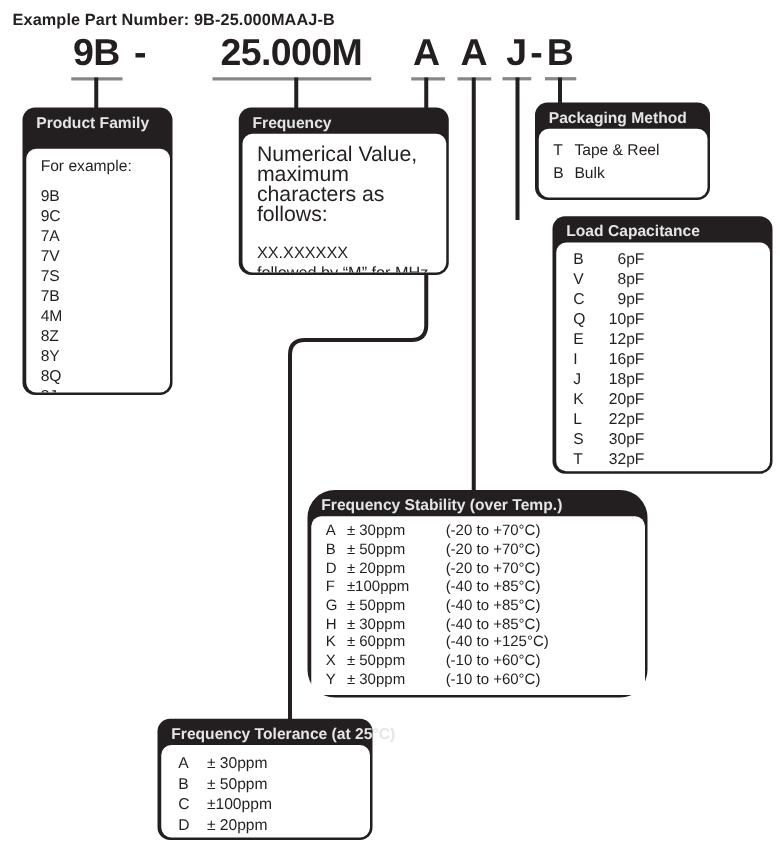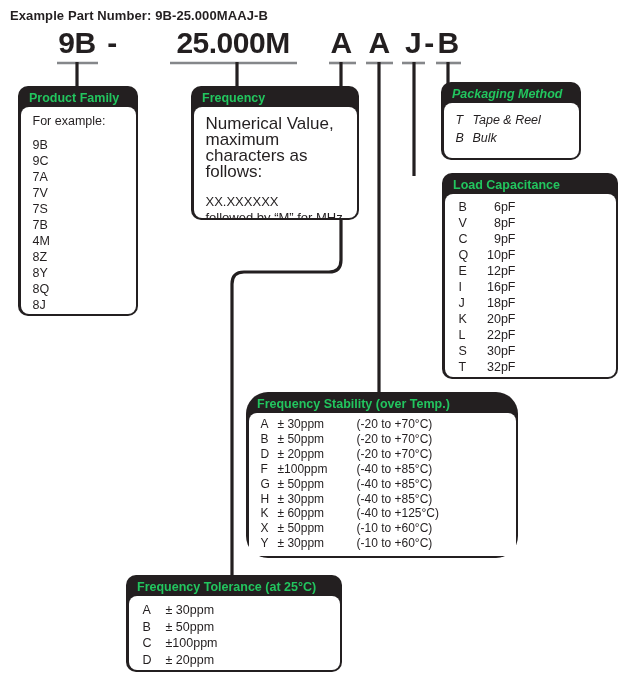--- a/index.html
+++ b/index.html
@@ -15,29 +15,29 @@
     position:absolute; top:28px; transform:translateX(-50%);
     font-size:30px; font-weight:700; letter-spacing:-0.5px; line-height:1;
     white-space:nowrap;
   }
   .connectors { position:absolute; left:0; top:0; z-index:0; }
   .infobox {
     position:absolute; z-index:1; background:#231f20; border-radius:10px;
     display:flex; flex-direction:column; box-sizing:border-box;
   }
   .infobox .hd {
-    color:#22c55e; font-size:12.5px; font-weight:700;
+    color:#e5e5e5; font-size:12.5px; font-weight:700;
     padding:5px 8px 2px 11px; white-space:nowrap;
   }
   .infobox .bd {
     flex:1; margin:0 2.5px 2.5px 2.5px; background:#ffffff;
     border-radius:8px; box-sizing:border-box; overflow:hidden;
   }
   
-  .pf .bd { padding:6px 6px 0 12px; }
+  .pf .bd { padding:6px 6px 0 12px;margin-top:12px; }
   .pf .intro { font-size:12.5px; line-height:17px; margin-bottom:7px; }
   .pf .item { font-size:12.5px; line-height:16px; }
   
   .fq .bd { padding:9px 10px 0 12px; }
   .fq .desc { font-size:17px; line-height:16px; width:140px; margin-bottom:14px; }
   .fq .fmt  { font-size:13px; line-height:16px; }
   
   .row { display:flex; font-size:12.5px; line-height:16px; }
   .row .code { flex:0 0 auto; }
   
@@ -113,21 +113,21 @@
 
   <div class="infobox fq" style="left:155px; top:86px; width:168px; height:134px;margin-left:36px;">
     <div class="hd">Frequency</div>
     <div class="bd">
       <div class="desc">Numerical Value, maximum characters as follows:</div>
       <div class="fmt">XX.XXXXXX</div>
       <div class="fmt">followed by “M” for MHz</div>
     </div>
   </div>
 
-  <div class="infobox pk" style="left:441px; top:82px; width:140px; height:78px;font-style:italic;">
+  <div class="infobox pk" style="left:428px; top:82px; width:140px; height:78px;">
     <div class="hd">Packaging Method</div>
     <div class="bd">
       <div class="row">
         <span class="code">T</span>
         <span class="val">Tape &amp; Reel</span>
       </div>
       <div class="row">
         <span class="code">B</span>
         <span class="val">Bulk</span>
       </div>
@@ -228,21 +228,21 @@
           <span class="temp">(-10 to +60°C)</span>
         </div>
       <div class="row">
           <span class="code">Y</span>
           <span class="val">± 30ppm</span>
           <span class="temp">(-10 to +60°C)</span>
         </div>
     </div>
   </div>
 
-  <div class="infobox ft" style="left:126px; top:575px; width:216px; height:97px;">
+  <div class="infobox ft" style="left:126px; top:575px; width:172px; height:97px;">
     <div class="hd">Frequency Tolerance (at 25°C)</div>
     <div class="bd">
       <div class="row">
           <span class="code">A</span>
           <span class="val">± 30ppm</span>
         </div>
       <div class="row">
           <span class="code">B</span>
           <span class="val">± 50ppm</span>
         </div>

